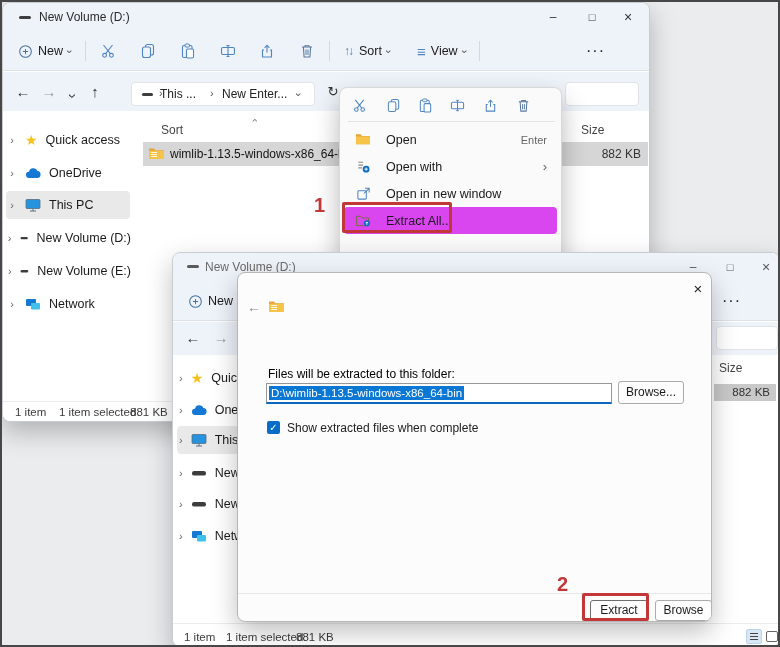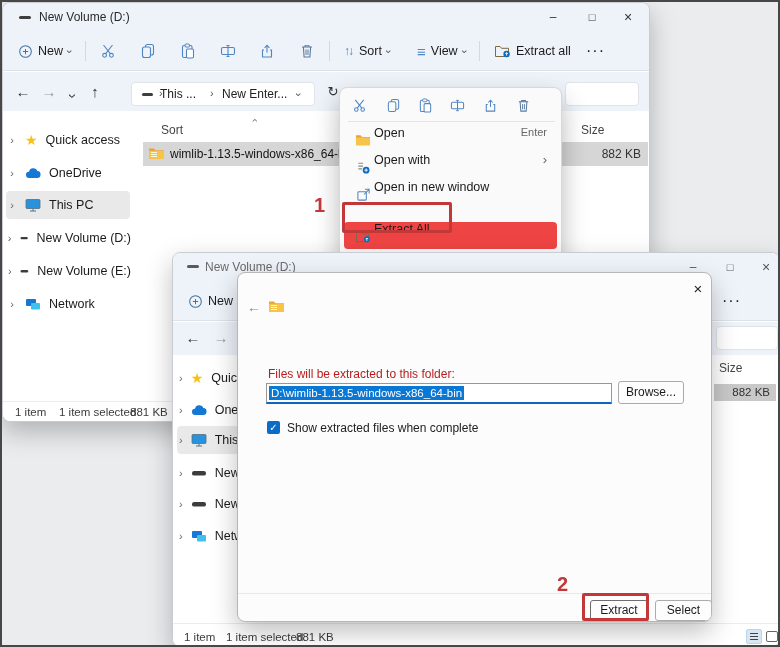--- a/index.html
+++ b/index.html
@@ -26,21 +26,21 @@
   .addr{position:absolute;background:#fff;border:1px solid #e0e3e8;border-radius:4px;height:24px}
   .crumb{font-size:12px;color:#222;white-space:nowrap}
   .side-item{position:absolute;left:0;height:28px;display:flex;align-items:center;gap:8px;overflow:hidden;white-space:nowrap}
   .side-lbl{font-size:12.5px;color:#1b1b1b}
   .side-chev{font-size:11px;color:#666;width:10px;text-align:center}
   .col-hdr{position:absolute;font-size:12px;color:#444}
   .status-txt{position:absolute;font-size:11.5px;color:#3c3c3c;white-space:nowrap}
   .menu{position:absolute;left:337px;top:85px;width:223px;height:181px;background:#fafafa;
         border:1px solid #d8d8d8;border-radius:8px;box-shadow:0 12px 26px rgba(0,0,0,.28);padding:4px}
   .menu-item{position:absolute;left:4px;right:4px;height:27px;border-radius:4px;
-             display:flex;padding:0 10px;gap:2px}
+             display:flex;align-items:center;padding:0 10px;gap:14px}
   .menu-lbl{font-size:12.5px;color:#191919;white-space:nowrap}
   .menu-right{margin-left:auto;font-size:11px;color:#666}
   .mi-ic{width:18px;height:28px;display:flex;align-items:center;justify-content:center}
   .dlg-btn{position:absolute;background:#fdfdfd;border:1px solid #ababab;border-radius:3px;
            font-size:12px;color:#1b1b1b;text-align:center}
   .red{color:#c23737;font-weight:bold;font-size:20px}
   .redbox{position:absolute;border:3px solid #c23737;border-radius:2px;background:transparent}
   svg{display:block}
 </style>
 </head>
@@ -118,28 +118,20 @@
         <span>Sort</span>
         <span class="chev rot90">›</span>
       </div>
       <div class="tb-btn" style="left:407px;top:6px">
         <span style="font-size:15px;color:#4f86c2;line-height:1">≡</span>
         <span>View</span>
         <span class="chev rot90">›</span>
       </div>
       <span class="tb-sep" style="left:476px;top:10px"></span>
 
-      <div class="tb-btn" style="left:484px;top:6px">
-        <svg class="ic" width="17" height="16" viewBox="0 0 17 16">
-            <path d="M1.5 3.5h4.6l1.4 1.8h7v8.2h-13z" fill="none" stroke="#7a6a45" stroke-width="1"></path>
-            <circle cx="12.6" cy="11" r="3.2" fill="#0f6cc4"></circle>
-            <path d="M12.6 12.6V9.6M11.4 10.8l1.2-1.2 1.2 1.2" stroke="#fff" stroke-width=".9" fill="none"></path>
-          </svg>
-        <span>Extract all</span>
-      </div>
       <div class="tb-btn" style="left:576px;top:6px">
         <span style="font-size:16px;letter-spacing:1px;color:#222">···</span>
       </div>
     </div>
 
     <div class="abs chrome" style="left:0;top:69px;width:648px;height:39px">
       <span class="navbtn" style="left:8px;top:8px">←</span>
       <span class="navbtn" style="left:34px;top:8px;color:#9a9a9a">→</span>
       <span class="navbtn chev rot90" style="left:58px;top:12px">›</span>
       <span class="navbtn" style="left:80px;top:8px">↑</span>
@@ -297,21 +289,21 @@
     </div>
     <div class="menu-item" style="top:92px">
       <span class="mi-ic">
           <svg width="15" height="15" viewBox="0 0 16 16">
             <rect x="2" y="5" width="9" height="9" rx="1" fill="none" stroke="#4f86c2" stroke-width="1.1"></rect>
             <path d="M9.5 2.5H14V7M14 2.5L8.5 8" fill="none" stroke="#4f86c2" stroke-width="1.1"></path>
           </svg>
         </span>
       <span class="menu-lbl">Open in new window</span>
     </div>
-    <div class="menu-item" style="top:134px;background:#ef4444">
+    <div class="menu-item" style="top:119px;background:#d946ef">
       <span class="mi-ic">
           <svg width="16" height="15" viewBox="0 0 17 16">
             <path d="M1.5 3.5h4.6l1.4 1.8h7v8.2h-13z" fill="none" stroke="#7a6a45" stroke-width="1"></path>
             <circle cx="12.6" cy="11" r="3.2" fill="#0f6cc4"></circle>
             <path d="M12.6 12.6V9.6M11.4 10.8l1.2-1.2 1.2 1.2" stroke="#fff" stroke-width=".9" fill="none"></path>
           </svg>
         </span>
       <span class="menu-lbl">Extract All...</span>
     </div>
   </div>
@@ -418,38 +410,38 @@
     <span class="abs" style="left:447px;top:4px;width:26px;height:24px;text-align:center;line-height:24px;font-size:15px;color:#222">×</span>
 
     <span class="abs" style="left:9px;top:26px;font-size:14px;color:#888">←</span>
     <svg class="ic abs" style="left:30px;top:26px" width="17" height="16" viewBox="0 0 17 16">
         <path d="M1 2.5h5l1.4 1.8H16V13H1z" fill="#e8a33d"></path>
         <path d="M1 4.8h15V13H1z" fill="#f7c44a"></path>
         <path d="M3 6.5h6M3 8.5h6M3 10.5h6" stroke="#fff" stroke-width="1" opacity=".85"></path>
       </svg>
 
 
-    <span class="abs" style="left:30px;top:94px;font-size:12px;color:#b91c1c">Files will be extracted to this folder:</span>
+    <span class="abs" style="left:30px;top:94px;font-size:12px;color:#000000">Files will be extracted to this folder:</span>
 
     <div class="abs" style="left:28px;top:110px;width:346px;height:21px;background:#fff;border:1px solid #979797;border-bottom:2px solid #0b66c2">
       <span style="position:absolute;left:2px;top:2px;font-size:11.5px;background:#0a77d5;color:#fff;padding:1px 2px;white-space:nowrap">D:\wimlib-1.13.5-windows-x86_64-bin</span>
     </div>
     <div class="dlg-btn" style="left:380px;top:108px;width:66px;height:23px;line-height:21px">
       <span>Browse...</span>
     </div>
 
     <span class="abs" style="left:29px;top:148px;width:13px;height:13px;background:#0a6cc9;border-radius:2px;color:#fff;font-size:10px;line-height:13px;text-align:center">✓</span>
     <span class="abs" style="left:49px;top:148px;font-size:12px;color:#222">Show extracted files when complete</span>
 
     <div class="abs" style="left:0;top:320px;width:475px;height:1px;background:#e8e8e8"></div>
     <div class="dlg-btn" style="left:352px;top:327px;width:58px;height:39px;line-height:19px;border:1px solid #6e6e6e">
       <span>Extract</span>
     </div>
     <div class="dlg-btn" style="left:417px;top:327px;width:57px;height:21px;line-height:19px">
-      <span>Select</span>
+      <span>Browse</span>
     </div>
   </div>
 
   <span class="abs red" style="left:312px;top:192px;z-index:50">1</span>
   <div class="redbox" style="left:340px;top:200px;width:110px;height:31px;z-index:50"></div>
   <span class="abs red" style="left:555px;top:571px;z-index:50">2</span>
   <div class="redbox" style="left:580px;top:591px;width:67px;height:28px;z-index:50"></div>
 
 </div>
 

